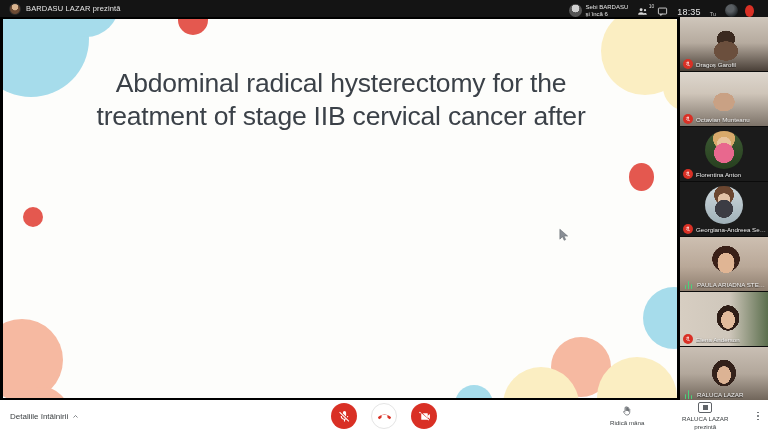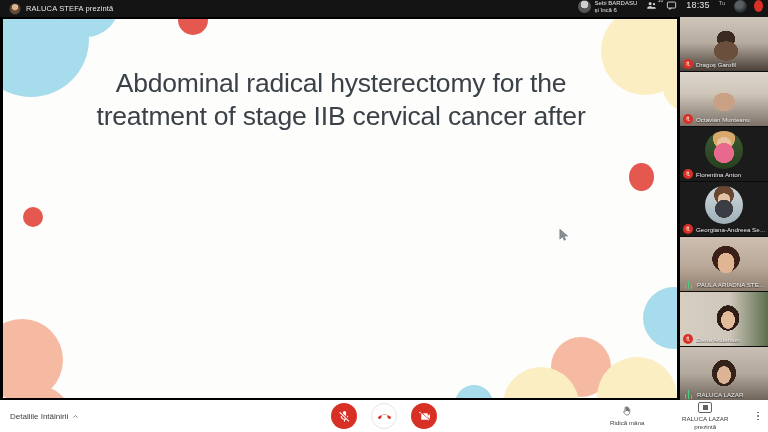--- a/index.html
+++ b/index.html
@@ -9,22 +9,22 @@
   #app { position: relative; width: 768px; height: 432px; background: #0f0f0f; }
 
   
   .topbar { position: absolute; left: 0; top: 0; width: 768px; height: 17px;
             background: #141414; display: flex; align-items: center; }
   .tb-left { display: flex; align-items: center; gap: 5px; padding-left: 9px; }
   .tb-avatar { width: 12px; height: 12px; border-radius: 50%;
                background: radial-gradient(circle at 50% 32%, #d9b48f 0 38%, #6b4a33 40% 100%);
                border: 1px solid #2b2b2b; flex: none; }
   .tb-text { color: #e8e8e8; font-size: 7.5px; letter-spacing: .15px; white-space: nowrap; }
-  .tb-right { position: absolute; right: 1px; top: 0; height: 17px; display: flex;
-              align-items: flex-start; gap: 9px; padding-right: 4px; }
+  .tb-right { position: absolute; right: 10px; top: 0; height: 17px; display: flex;
+              align-items: flex-end; gap: 9px; padding-right: 4px; }
   .tb-user { display: flex; align-items: center; gap: 4px; }
   .tb-user-av { width: 13px; height: 13px; border-radius: 50%;
                 background: radial-gradient(circle at 50% 35%, #cfcfcf 0 35%, #555 38% 100%);
                 flex: none; }
   .tb-user-lines { display: flex; flex-direction: column; line-height: 1.05; }
   .tb-user-lines span { color: #e6e6e6; font-size: 6px; white-space: nowrap; }
   .tb-icon { position: relative; color: #d8d8d8; display: flex; align-items: center; }
   .tb-icon svg { display: block; }
   .tb-badge { position: absolute; top: -3px; right: -6px; font-size: 5px; color: #dcdcdc; }
   .tb-clock { color: #e8e8e8; font-size: 9px; letter-spacing: .2px; }
@@ -104,21 +104,21 @@
   .kebab i { width: 1.8px; height: 1.8px; border-radius: 50%; background: #5f6368; display: block; }
 </style>
 </head>
 <body>
 
 <div id="app">
 
   <div class="topbar">
     <div class="tb-left">
       <div class="tb-avatar"></div>
-      <span class="tb-text">RALUCA STEFA prezintă</span>
+      <span class="tb-text">BARDASU LAZAR prezintă</span>
     </div>
 
     <div class="tb-right">
       <div class="tb-user">
         <div class="tb-user-av"></div>
         <div class="tb-user-lines">
           <span>Sebi BARDASU</span>
           <span>și încă 6</span>
         </div>
       </div>

